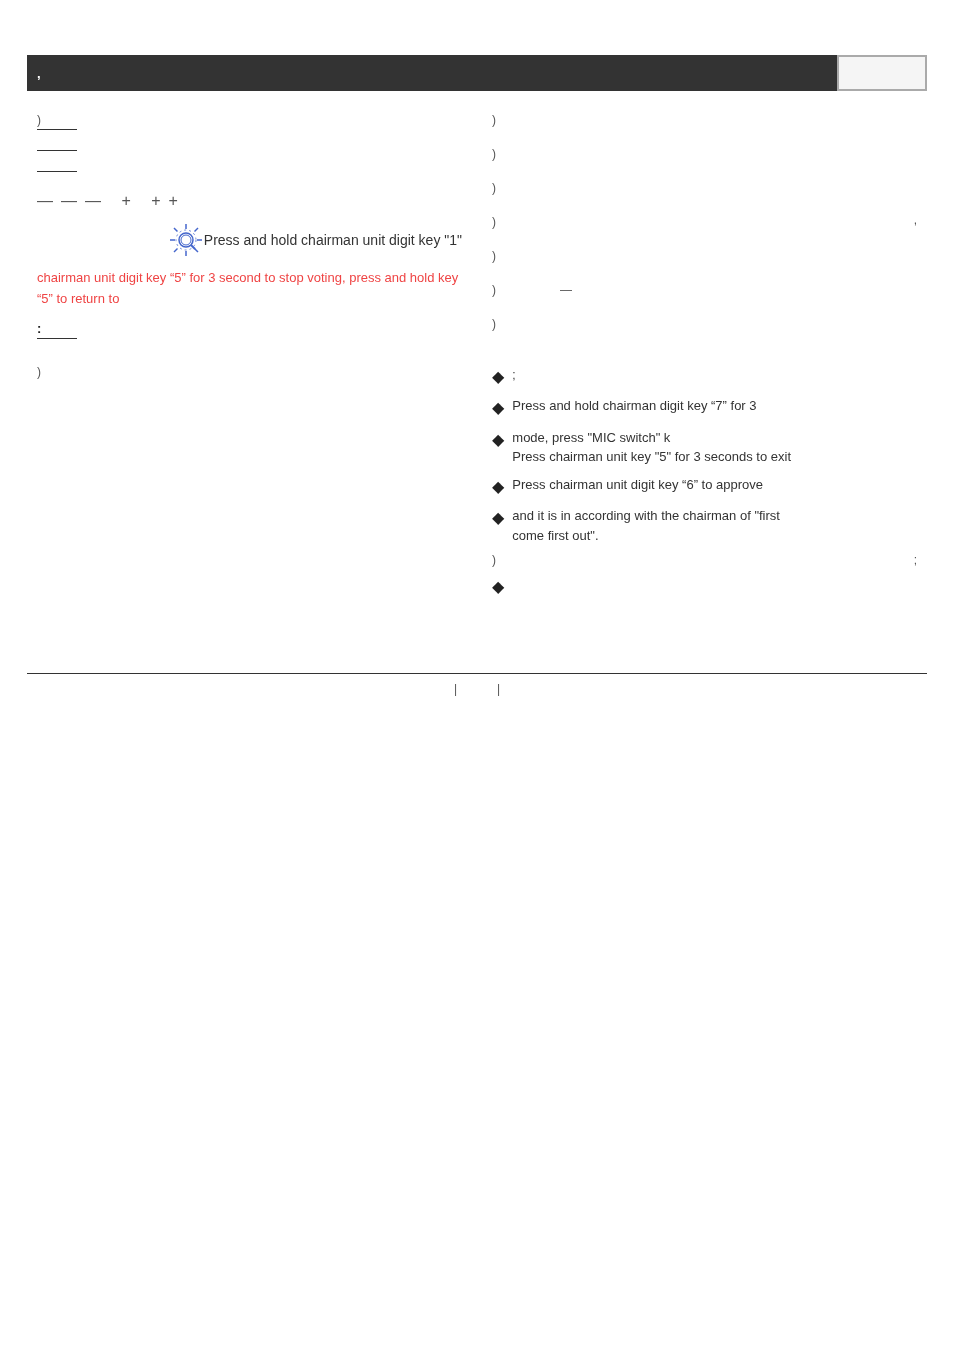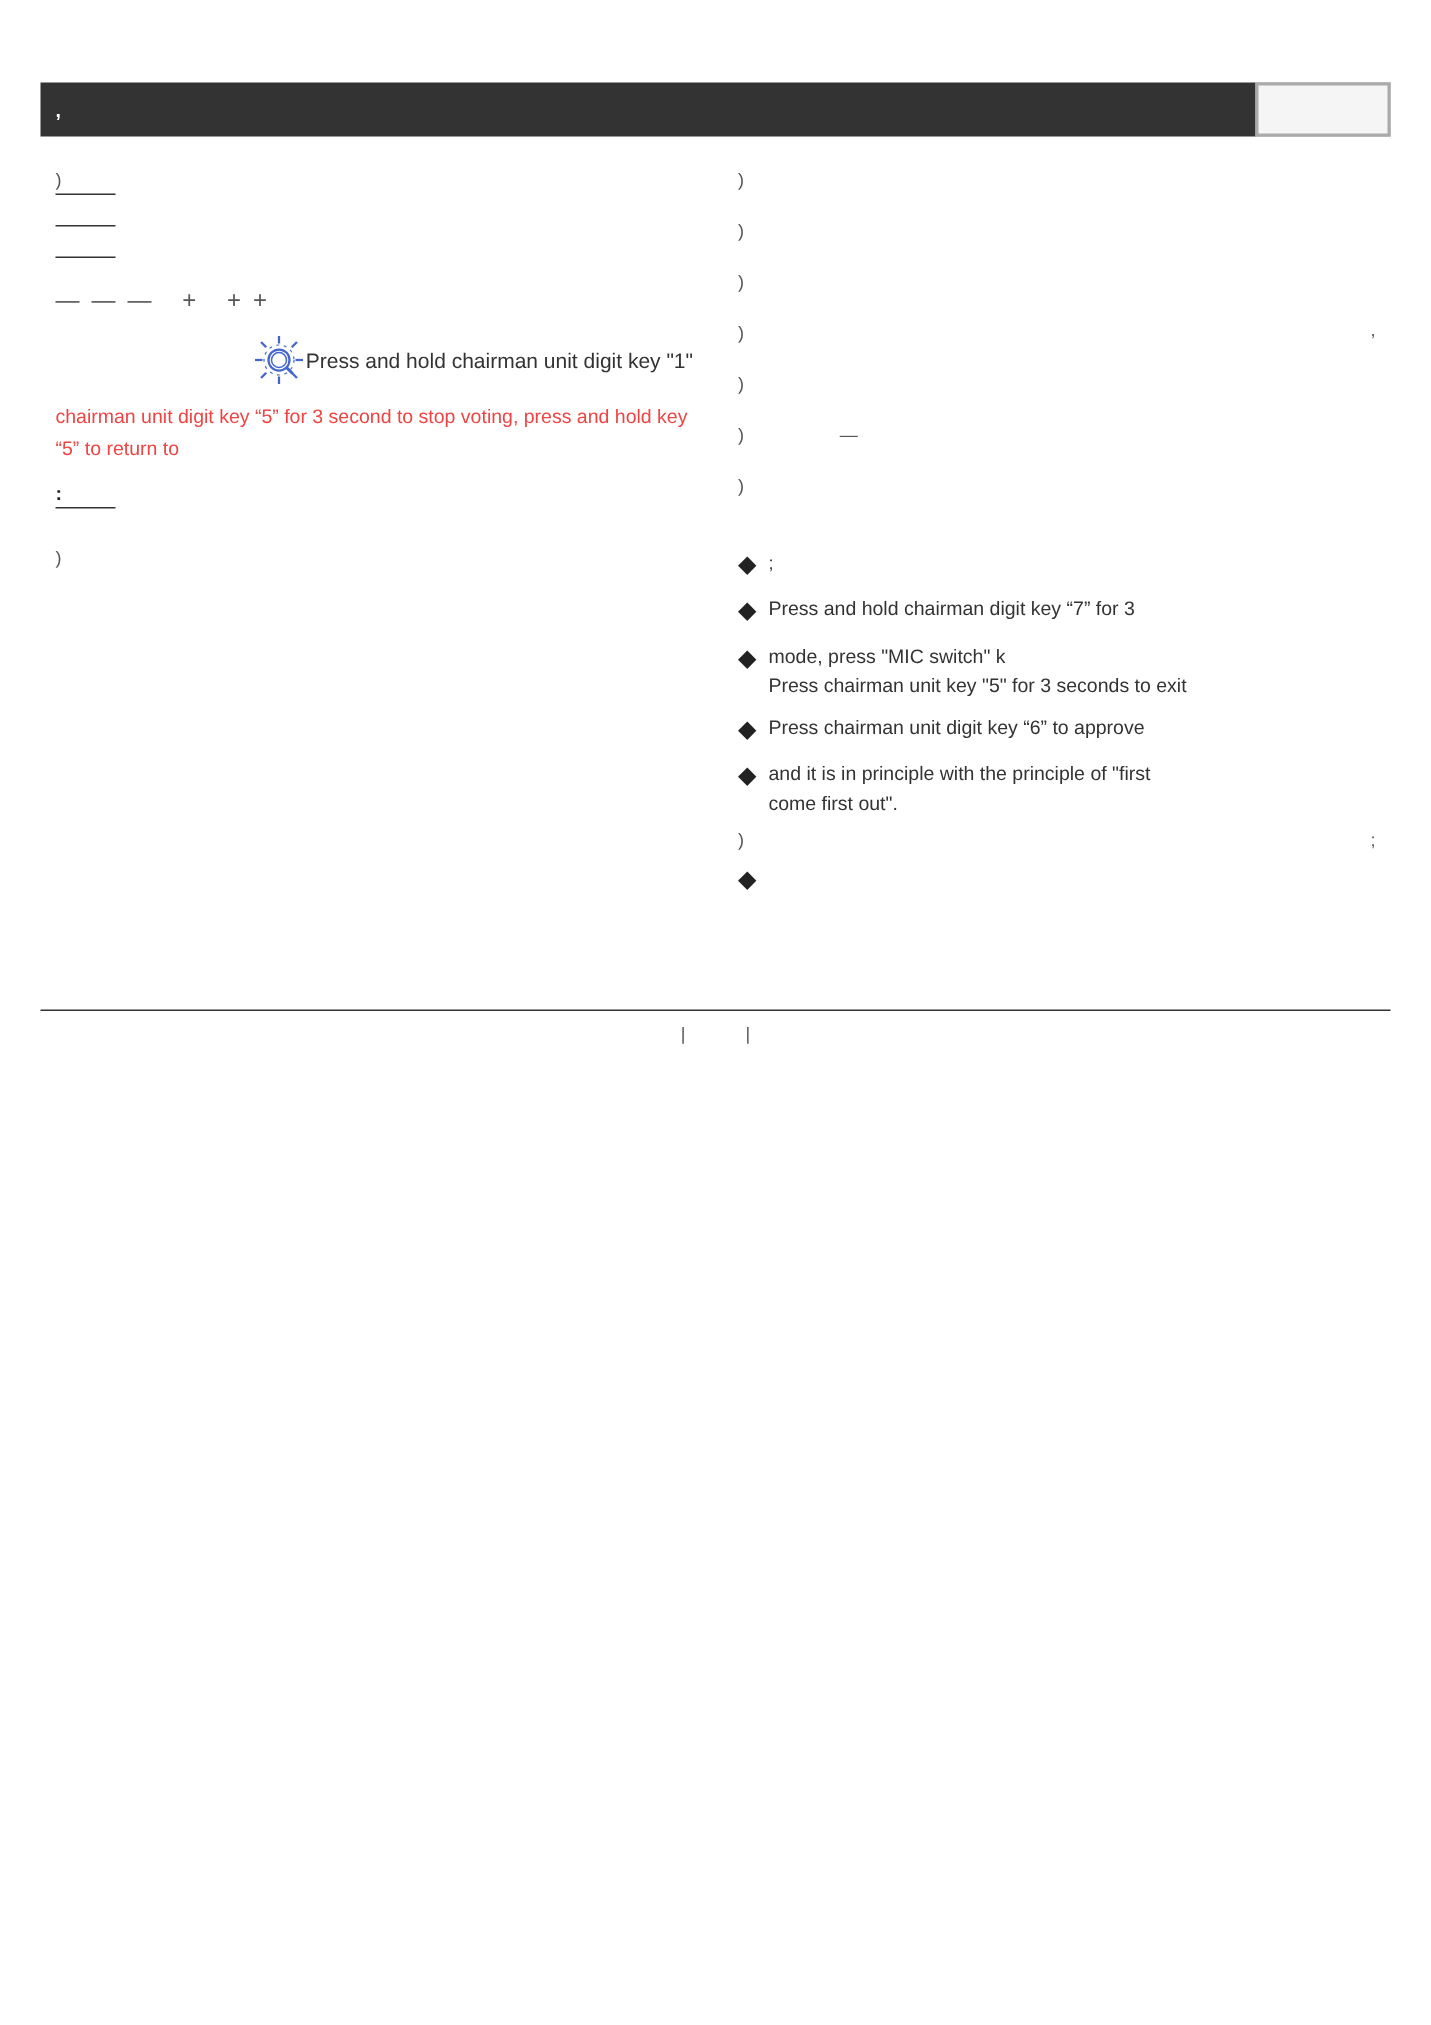--- a/index.html
+++ b/index.html
@@ -330,21 +330,21 @@
         </div>
 
         <div class="bullet-item">
           <span class="diamond">◆</span>
           <div class="bullet-text">Press chairman unit digit key “6” to approve</div>
         </div>
 
         <div class="bullet-item">
           <span class="diamond">◆</span>
           <div class="bullet-text">
-            <span>and it is in principle with the principle of "first</span><br>
+            <span>and it is in according with the chairman of "first</span><br>
             <span>come first out".</span>
           </div>
         </div>
 
         <div style="display:flex; justify-content:space-between; align-items:center; margin-top: 8px;">
           <span class="paren-text">)</span>
           <span class="semi-text">;</span>
         </div>
 
         <div class="bullet-item" style="margin-top: 8px;">

